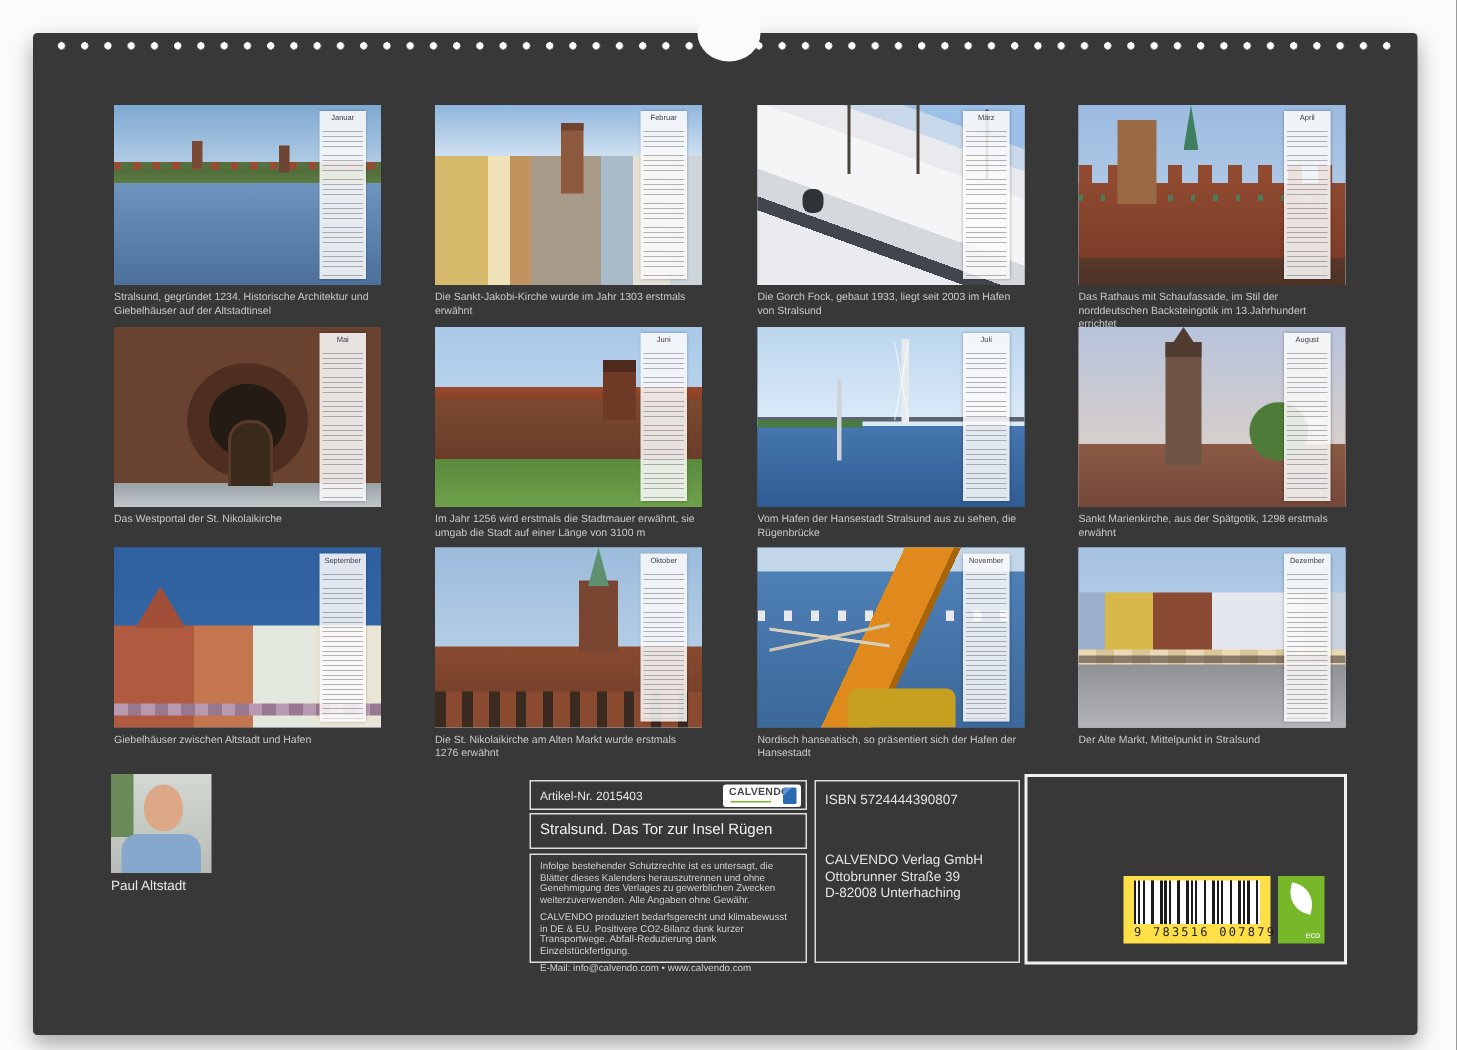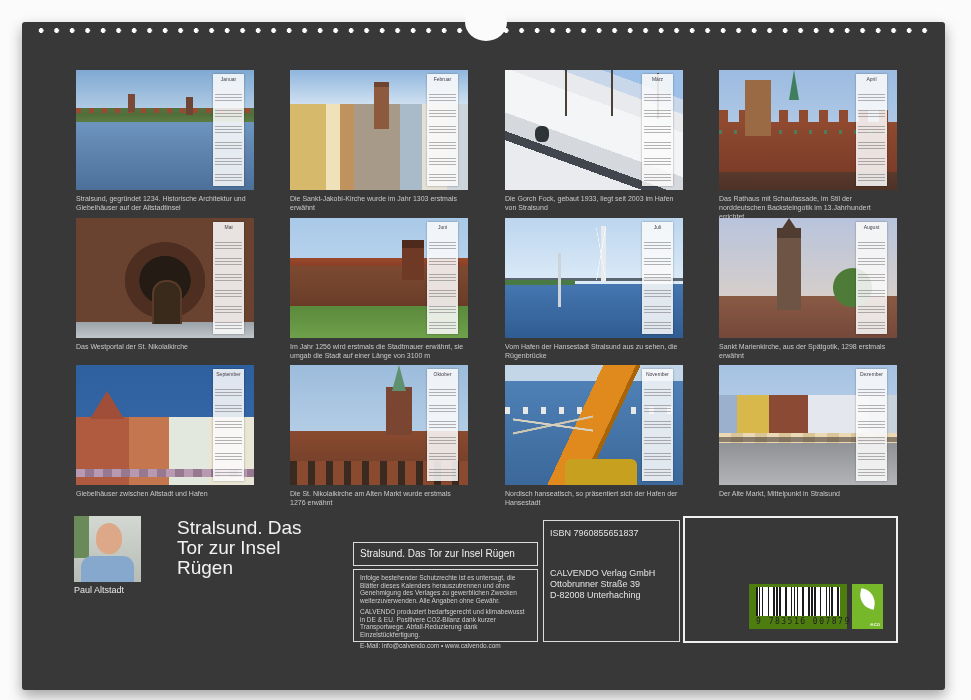--- a/index.html
+++ b/index.html
@@ -175,21 +175,21 @@
     background:linear-gradient(135deg,#5a93d8 0 30%,#2a6ab0 30%);}
   .box-title{left:331px;top:520px;width:185px;height:24px;padding:5px 6px;
     font-size:10px;color:#f0f0f0;}
   .box-legal{left:331px;top:547px;width:185px;height:73px;padding:4px 6px;
     font-size:6.5px;line-height:7.5px;color:#cfcfcf;}
   .box-legal p{margin:0 0 4px 0;}
   .box-isbn{left:521px;top:498px;width:137px;height:122px;padding:7px 6px;
     font-size:9px;color:#e4e4e4;}
   .publisher{margin-top:30px;white-space:pre-line;line-height:11px;}
   .box-barcode{left:661px;top:494px;width:215px;height:127px;border:2px solid #f0f0f0;}
-  .barcode{position:absolute;left:64px;top:66px;width:98px;height:45px;background:#4d7c0f;
+  .barcode{position:absolute;left:64px;top:66px;width:98px;height:45px;background:#fde047;
     box-sizing:border-box;padding:3px 7px 0;}
   .bars{height:29px;background-color:#fff;
     background-image:
       repeating-linear-gradient(90deg,#1a1a1a 0 1.6px,transparent 1.6px 5.8px),
       repeating-linear-gradient(90deg,transparent 0 2.9px,#1a1a1a 2.9px 4.3px,transparent 4.3px 8.7px);}
   .barcode-digits{font-size:8px;color:#222;text-align:center;letter-spacing:1.5px;margin-top:1px;
     font-family:"DejaVu Sans Mono",monospace;white-space:nowrap;}
   .eco{position:absolute;left:167px;top:66px;width:31px;height:45px;background:#76b82a;}
   .eco .leaf{position:absolute;left:7px;top:6px;width:17px;height:18px;background:#fff;
     border-radius:0 85% 0 85%;transform:rotate(14deg);}
@@ -312,34 +312,39 @@
     </div>
     <div class="caption">Der Alte Markt, Mittelpunkt in Stralsund</div>
   </div>
 
   <div class="author-photo">
     <span class="plant"></span>
     <span class="head"></span>
     <span class="shirt"></span>
   </div>
   <div class="author-name">Paul Altstadt</div>
-  <div class="big-title">Stralsund. Das
-Tor zur Insel
-Rügen</div>
-
+
+  <div class="box box-artikel">
+    <span>Artikel-Nr. 2015403</span>
+    <span class="logo">
+      <span class="logo-text">CALVENDO</span>
+      <span class="logo-tag"></span>
+      <span class="logo-mark"></span>
+    </span>
+  </div>
   <div class="box box-title">
     <span>Stralsund. Das Tor zur Insel Rügen</span>
   </div>
   <div class="box box-legal">
     <p>Infolge bestehender Schutzrechte ist es untersagt, die Blätter dieses Kalenders herauszutrennen und ohne Genehmigung des Verlages zu gewerblichen Zwecken weiterzuverwenden. Alle Angaben ohne Gewähr.</p>
     <p>CALVENDO produziert bedarfsgerecht und klimabewusst in DE &amp; EU. Positivere CO2-Bilanz dank kurzer Transportwege. Abfall-Reduzierung dank Einzelstückfertigung.</p>
     <p>E-Mail: info@calvendo.com • www.calvendo.com</p>
   </div>
   <div class="box box-isbn">
-    <div>ISBN 7960855651837</div>
+    <div>ISBN 5724444390807</div>
     <div class="publisher">CALVENDO Verlag GmbH
 Ottobrunner Straße 39
 D-82008 Unterhaching</div>
   </div>
   <div class="box box-barcode">
     <div class="barcode">
       <div class="bars"></div>
       <div class="barcode-digits">9 783516 007879</div>
     </div>
     <div class="eco">

